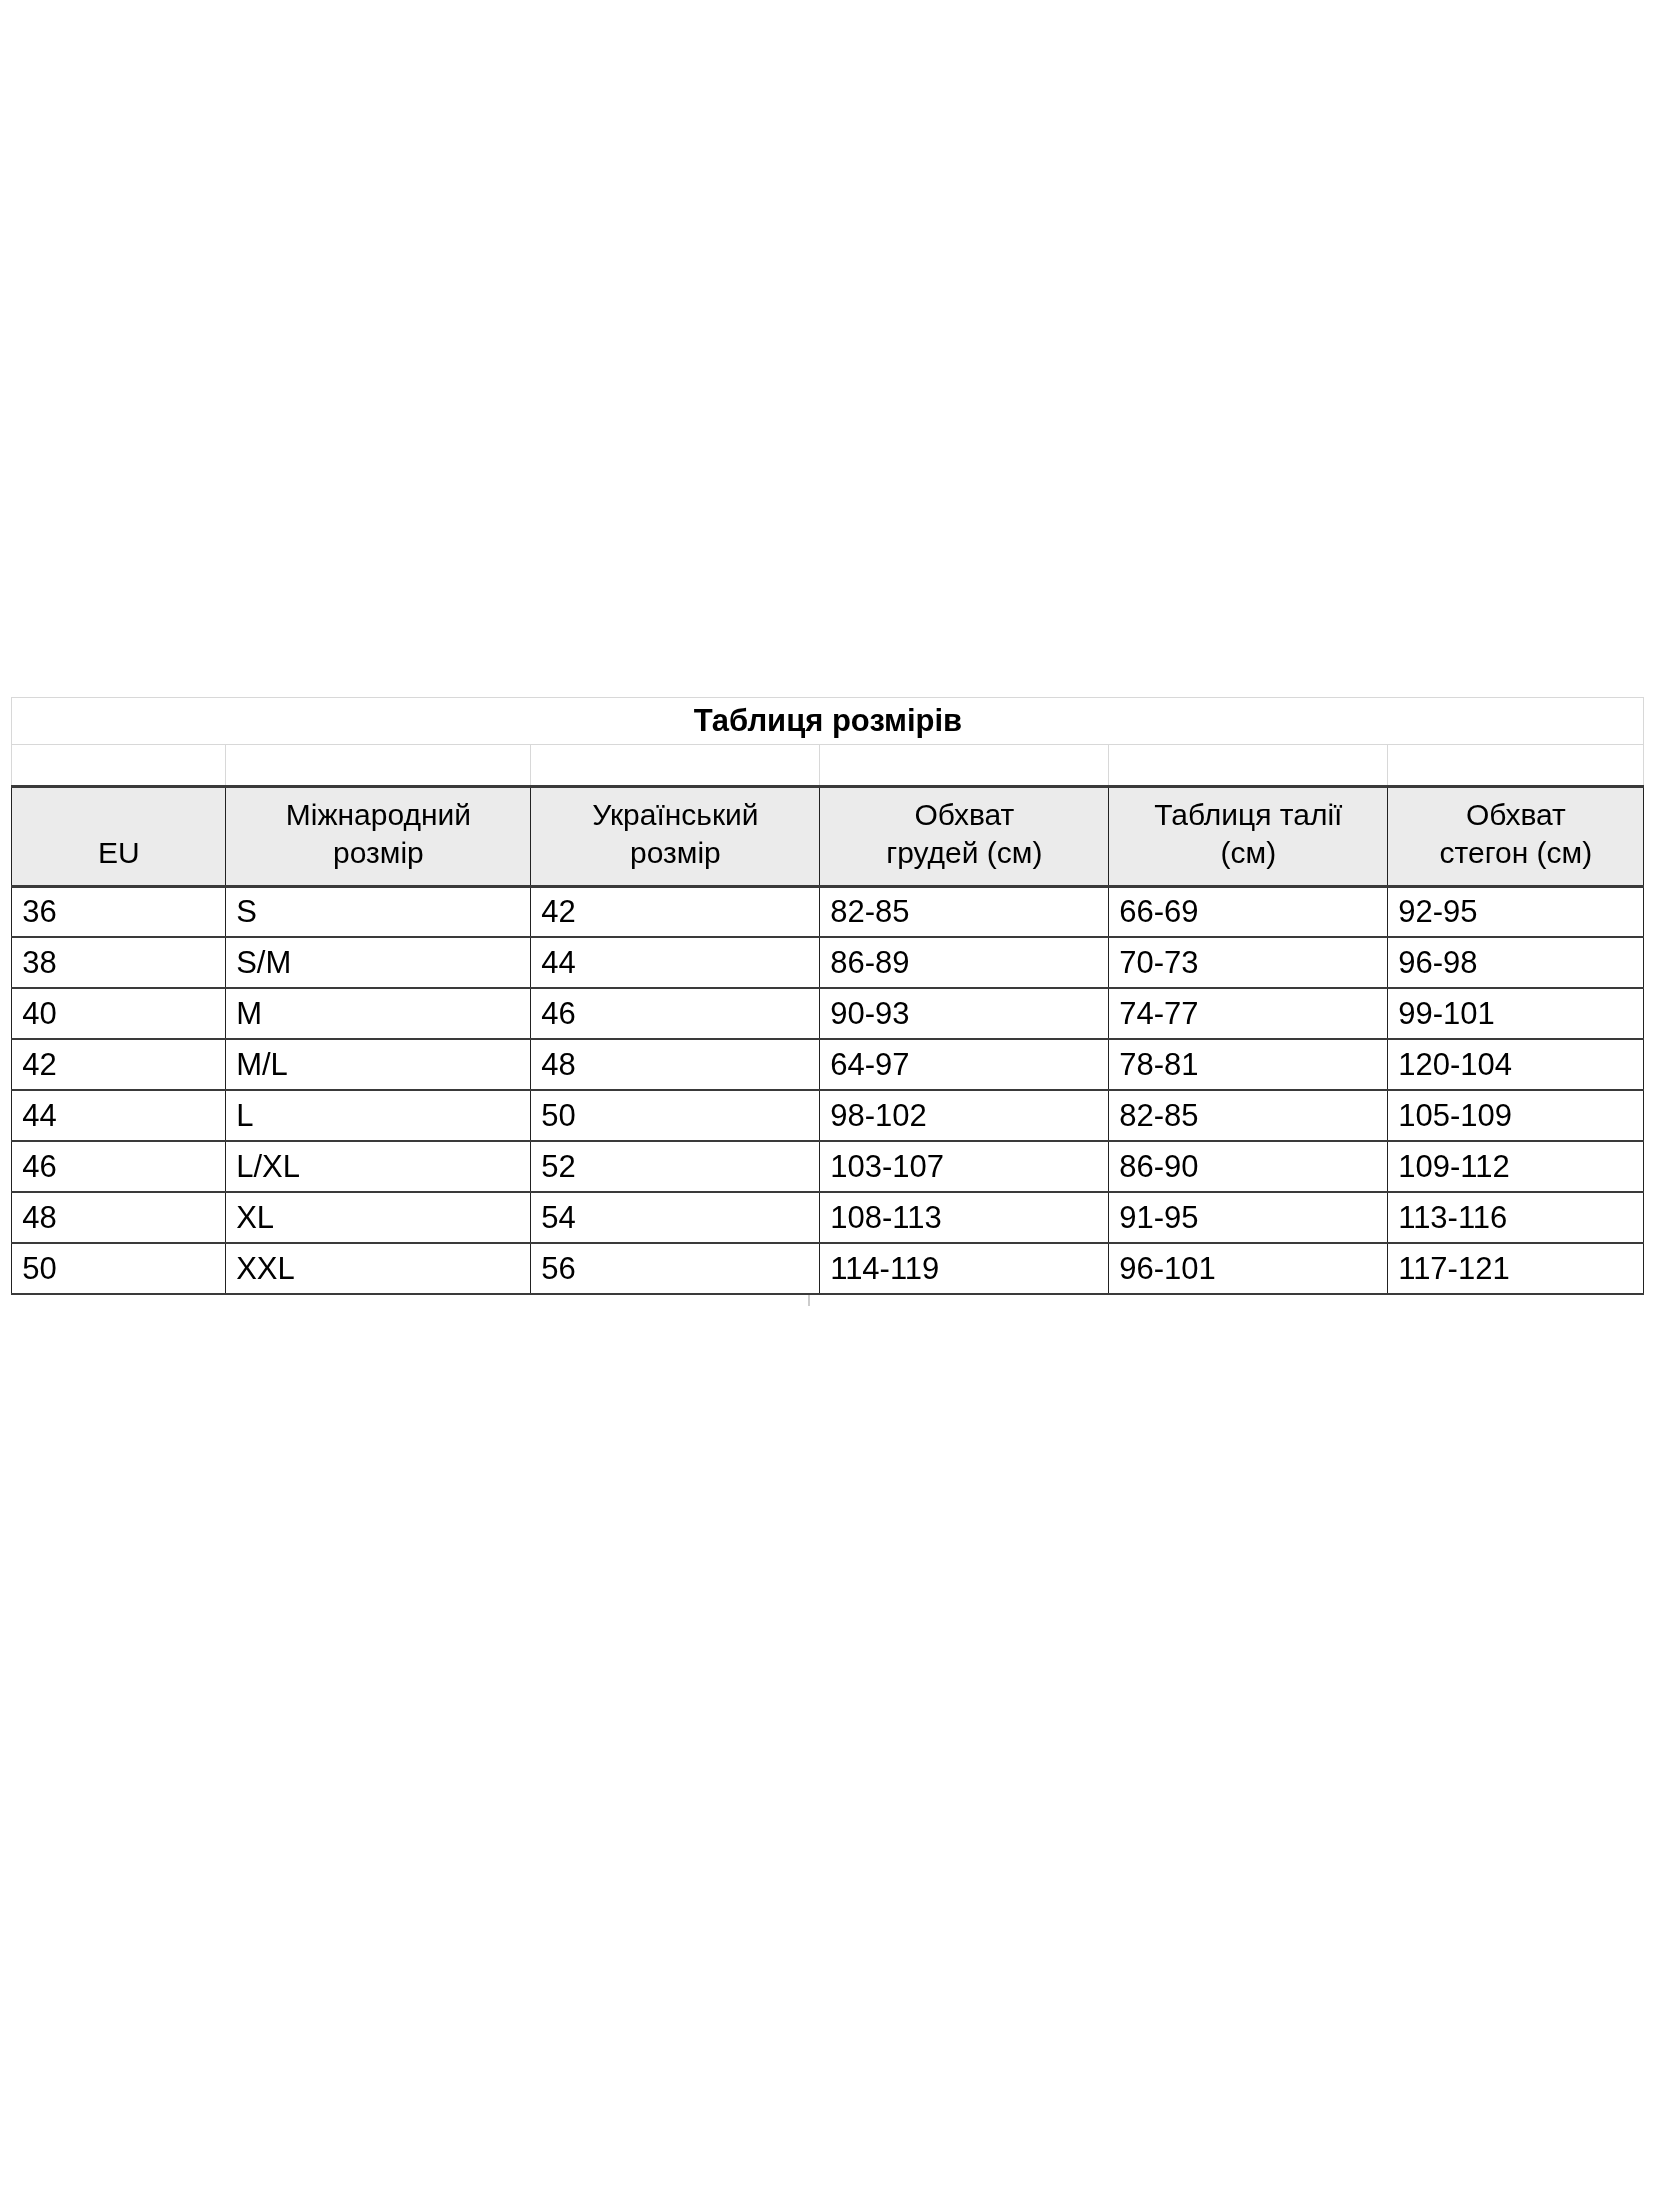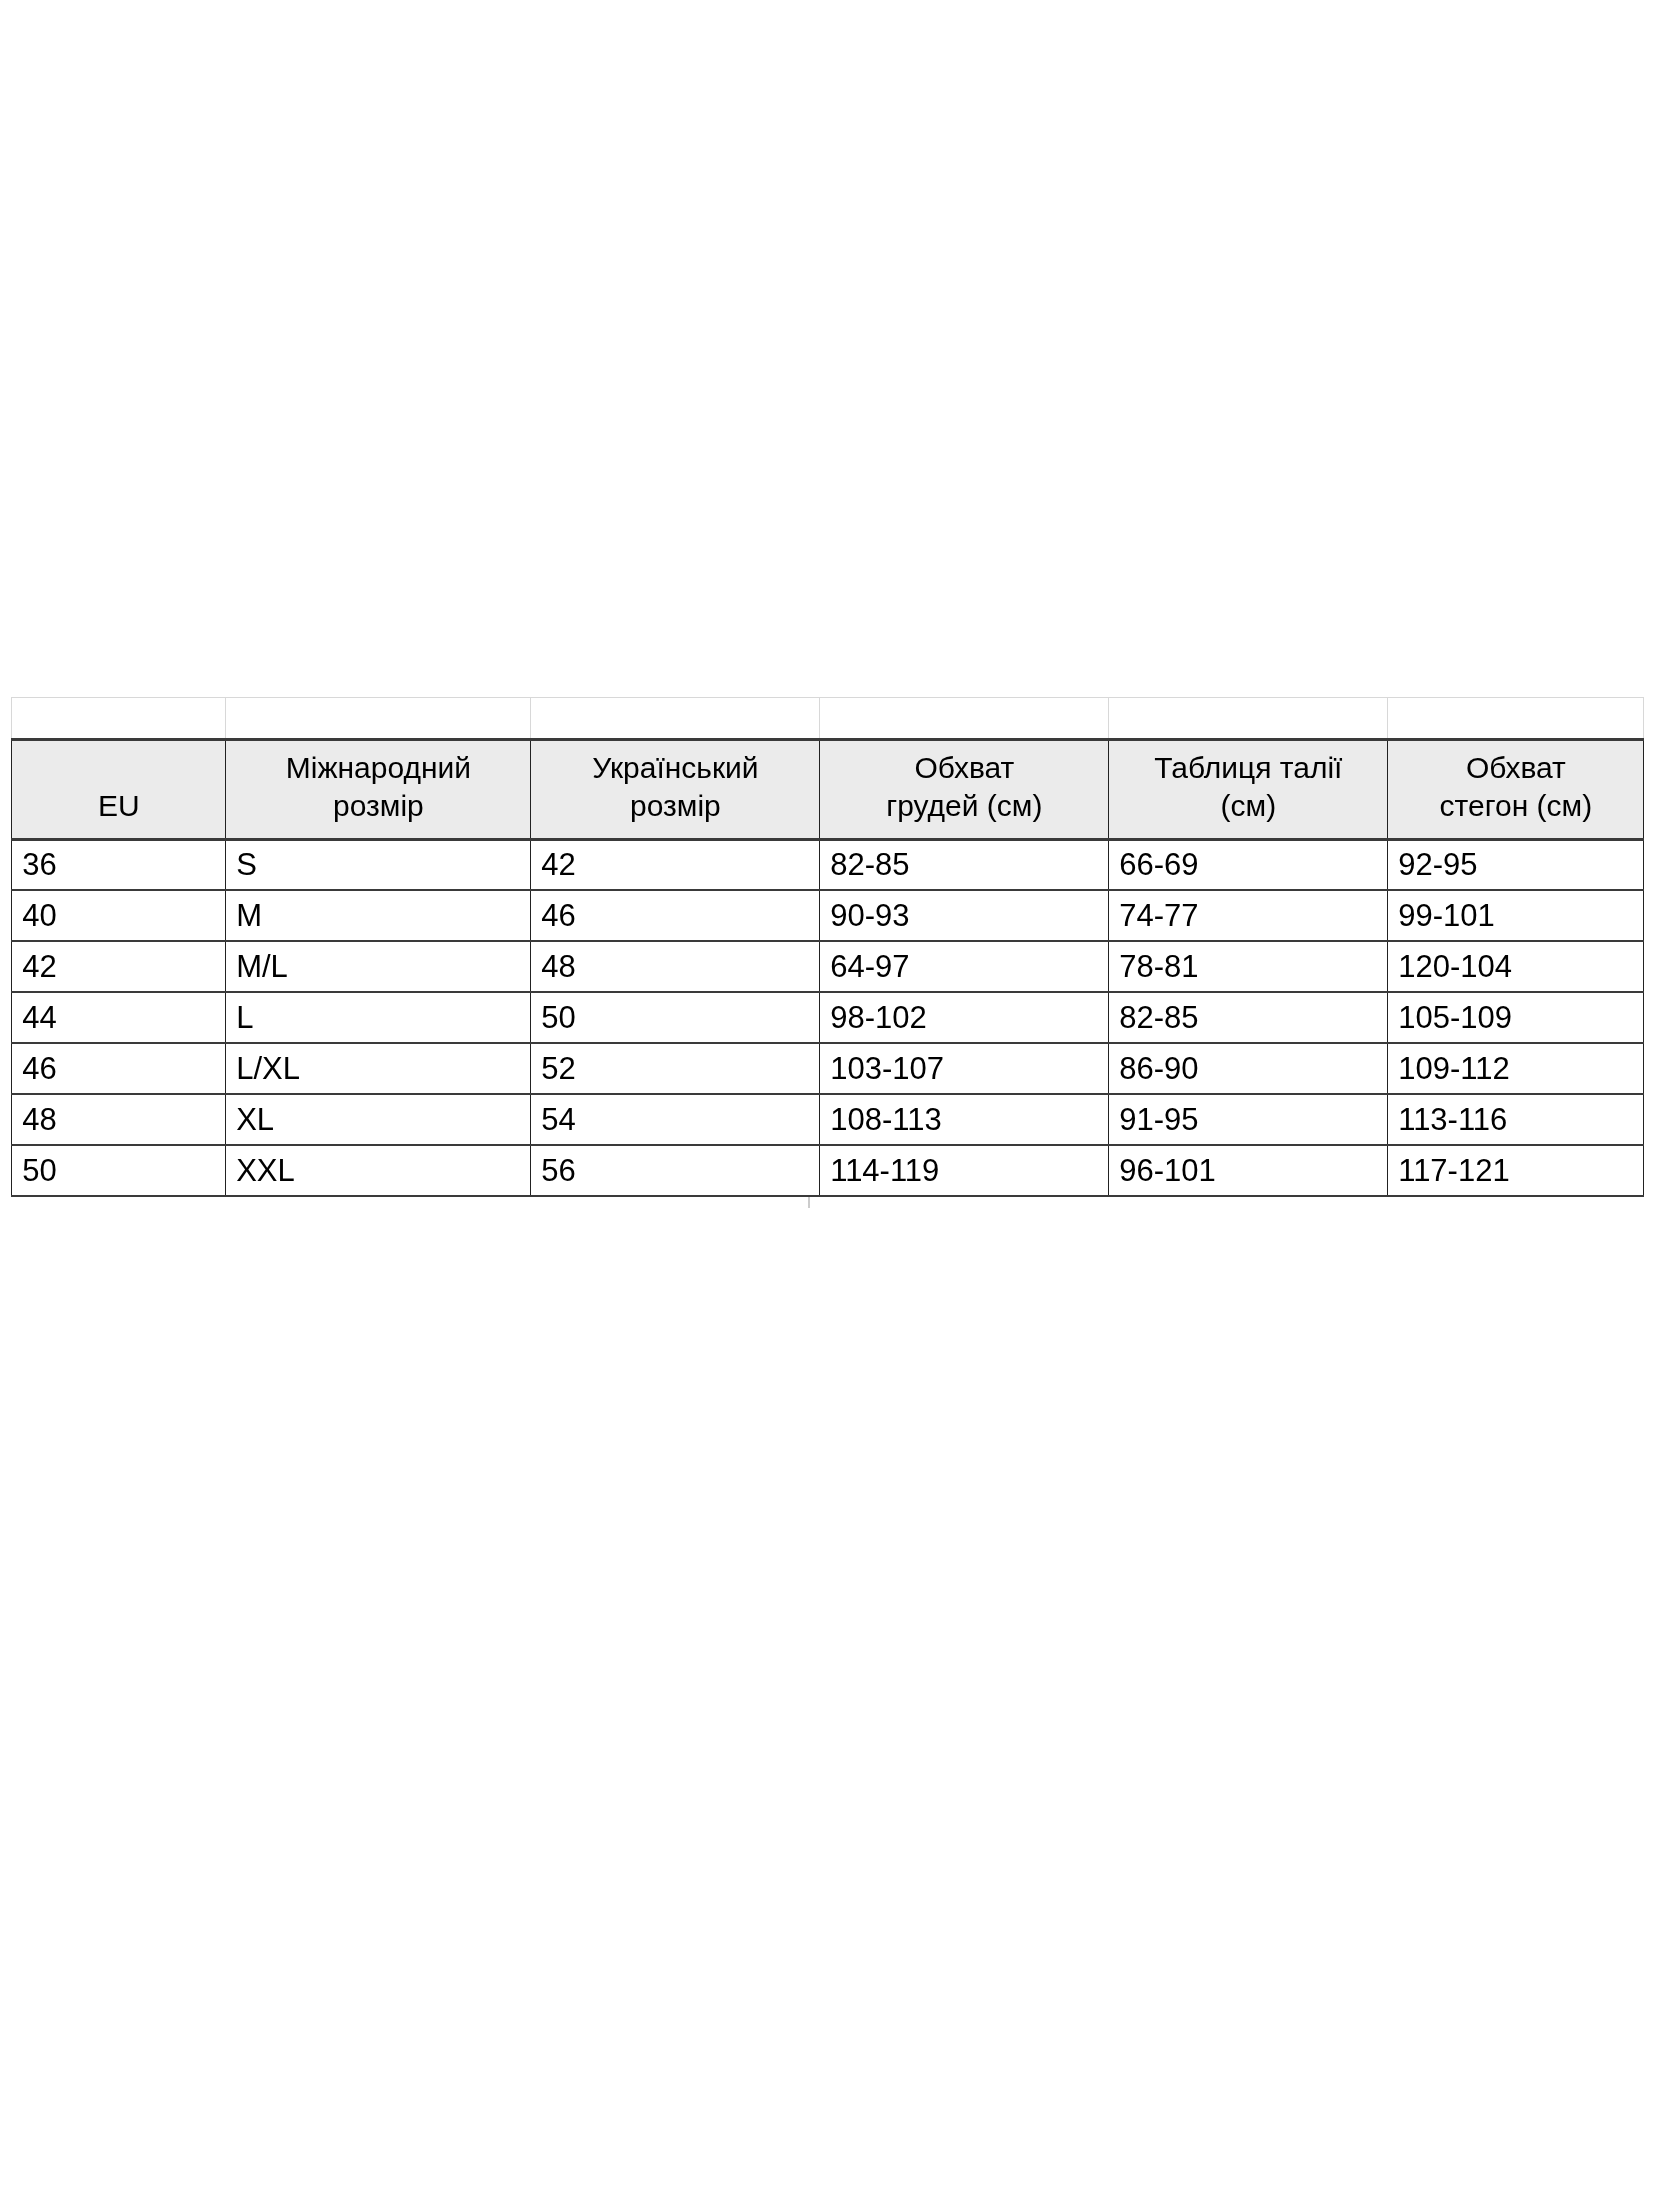--- a/index.html
+++ b/index.html
@@ -99,20 +99,23 @@
     <table class="size-table">
       <colgroup>
         <col style="width:214px">
         <col style="width:305px">
         <col style="width:289px">
         <col style="width:289px">
         <col style="width:279px">
         <col style="width:256px">
       </colgroup>
       <tbody>
+        <tr class="title-row">
+          <td colspan="6">Таблиця розмірів</td>
+        </tr>
         <tr class="spacer-row">
           <td></td>
           <td></td>
           <td></td>
           <td></td>
           <td></td>
           <td></td>
         </tr>
         <tr class="header-row" id="header-row">
             <th>EU</th>
@@ -131,20 +134,28 @@
       <tbody class="data-body" id="table-body">
           <tr>
             <td>36</td>
             <td>S</td>
             <td>42</td>
             <td>82-85</td>
             <td>66-69</td>
             <td>92-95</td>
           </tr>
           <tr>
+            <td>38</td>
+            <td>S/M</td>
+            <td>44</td>
+            <td>86-89</td>
+            <td>70-73</td>
+            <td>96-98</td>
+          </tr>
+          <tr>
             <td>40</td>
             <td>M</td>
             <td>46</td>
             <td>90-93</td>
             <td>74-77</td>
             <td>99-101</td>
           </tr>
           <tr>
             <td>42</td>
             <td>M/L</td>

